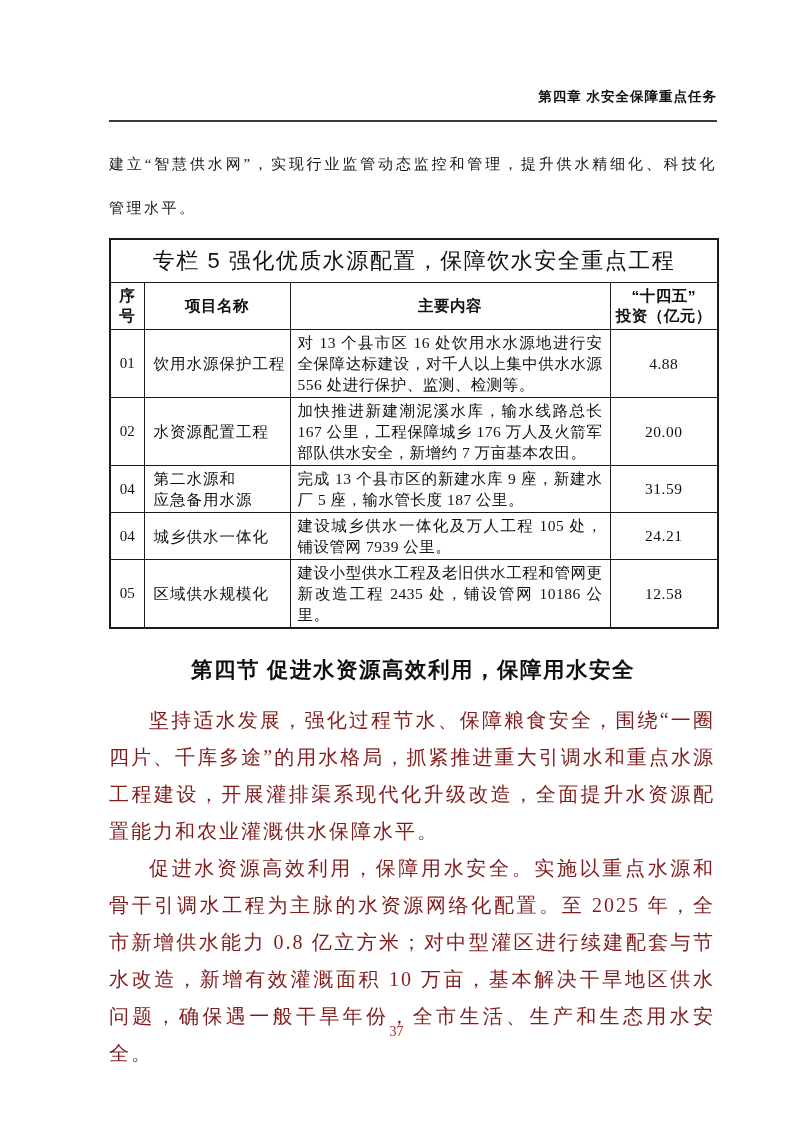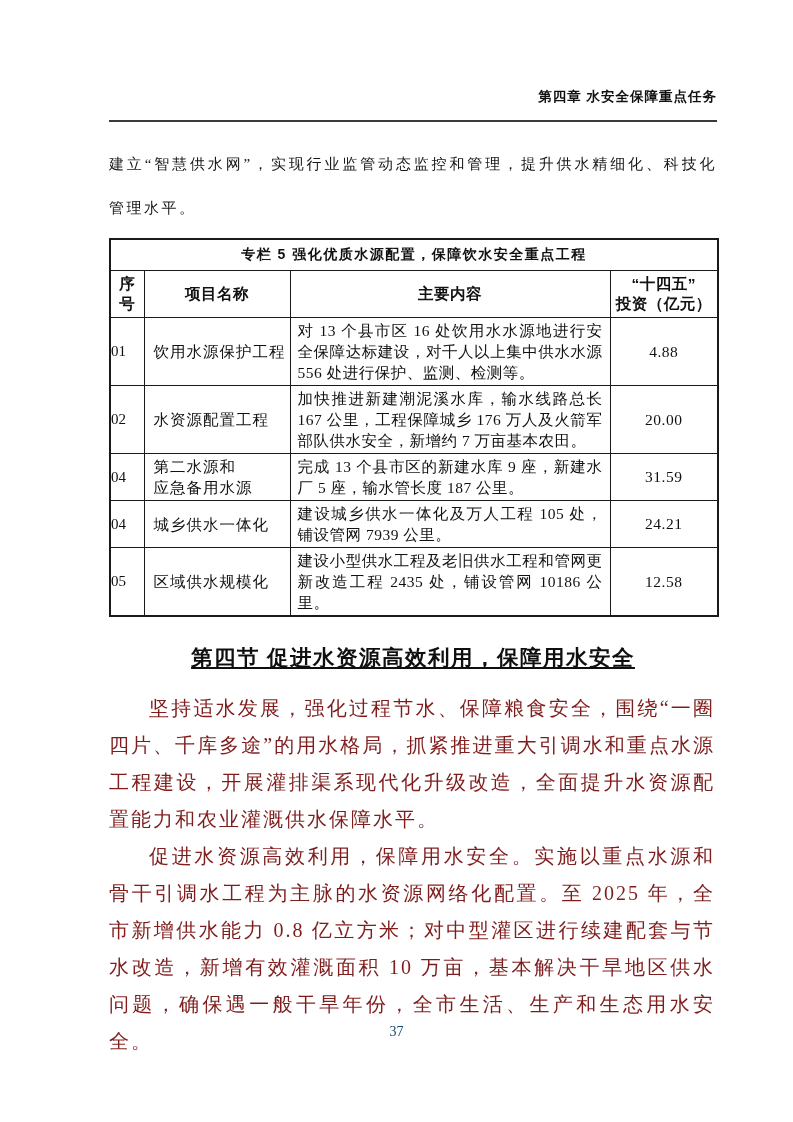--- a/index.html
+++ b/index.html
@@ -40,67 +40,66 @@
     table-layout:fixed;
     border:2px solid #1a1a1a;
   }
   table.project-table td, table.project-table th {
     border:1.5px solid #1a1a1a;
     vertical-align:middle;
     color:#111;
   }
   .t-title {
     font-family:"Liberation Sans","DejaVu Sans",sans-serif;
-    font-weight:bold;
-    font-size:14px;
+    font-weight:normal;
+    font-size:22px;
     text-align:center;
     letter-spacing:1.5px;
     padding:6px 4px;
   }
   th.t-head {
     font-family:"Liberation Sans","DejaVu Sans",sans-serif;
     font-weight:bold;
     font-size:15.5px;
     line-height:20px;
     text-align:center;
     padding:3px 2px;
     letter-spacing:0.5px;
   }
   .pre { white-space:pre-line; }
-  .c-no   { font-size:15px; padding:2px 0; }
+  .c-no   { text-align:center; font-size:15px; padding:2px 0; }
   .c-name { font-size:15.5px; line-height:21px; text-align:left; padding:2px 4px 2px 9px; letter-spacing:1px; }
   .c-content { font-size:15.5px; line-height:21px; text-align:justify; padding:2px 7px; letter-spacing:0.5px;margin-top:48px; }
   .c-inv  { text-align:center; font-size:15.5px; letter-spacing:0.5px; }
 
   .section-heading {
     margin:26px 0 0 0;
     text-align:center;
     font-size:21.5px;
     font-weight:bold;
     letter-spacing:1.5px;
     color:#0f0f0f;
-    text-decoration:underline;
   }
   .body-para {
     margin:18px 2px 0 0;
     font-size:20px;
     line-height:37px;
     letter-spacing:2px;
     text-align:justify;
     text-indent:2em;
     color:#7f1d1d;
   }
   .body-para + .body-para { margin-top:0; }
 
   .page-number {
     position:absolute;
     left:0; right:0; top:1024px;
     text-align:center;
     font-size:14px;
-    color:#0c4a6e;
+    color:#b91c1c;
   }
 </style>
 </head>
 <body>
 
 <div class="page">
   <div class="content">
 
     <div class="chapter-header">第四章 水安全保障重点任务</div>
 

